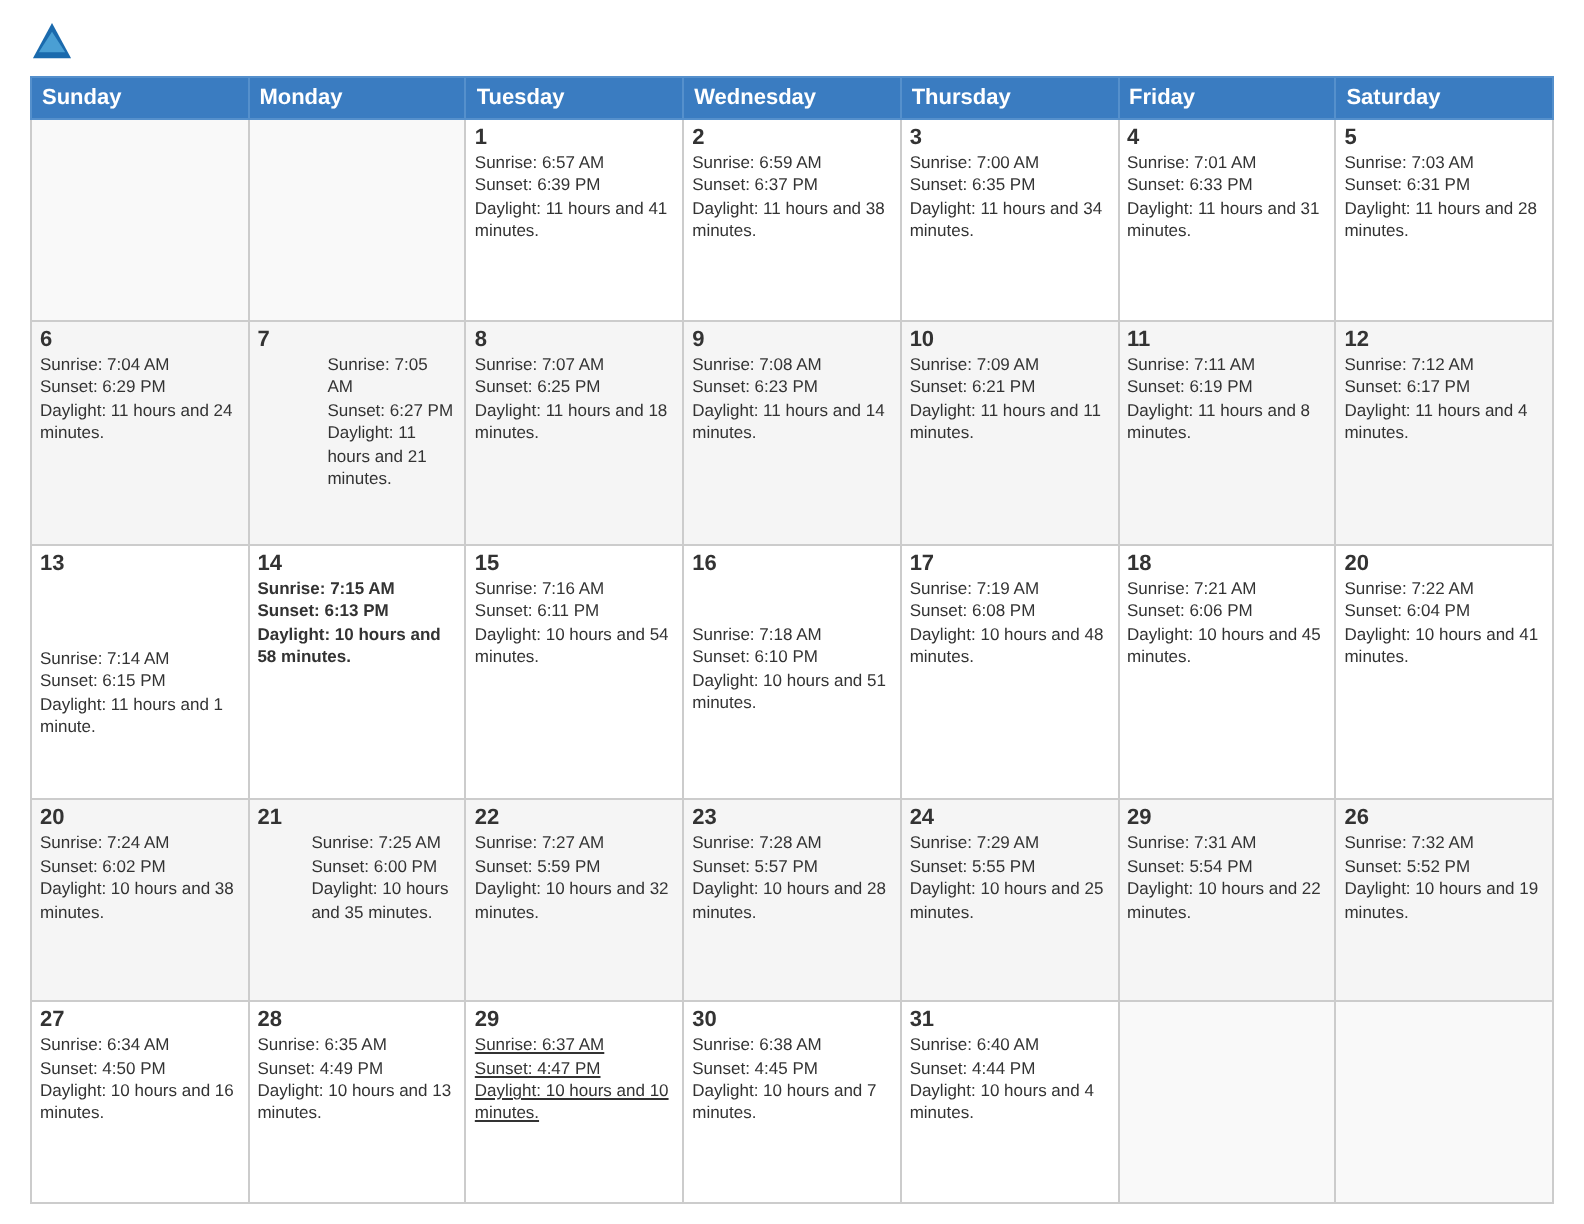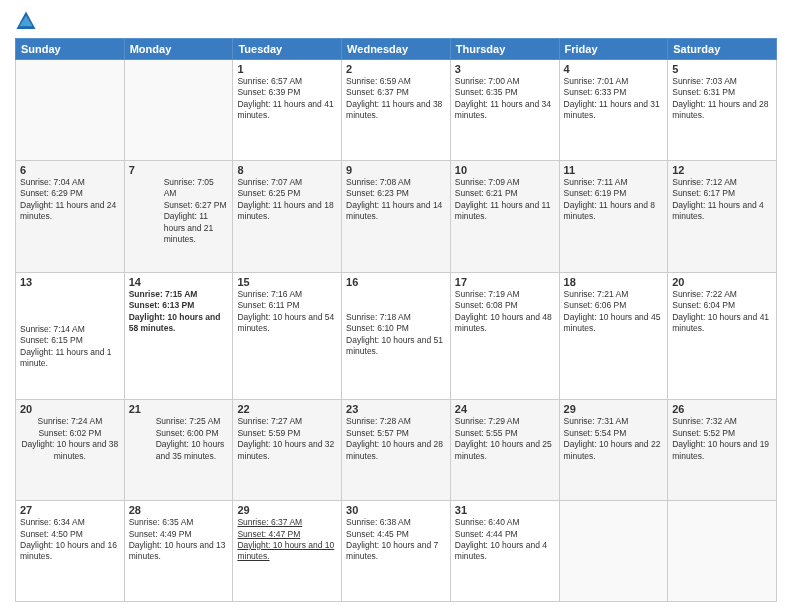--- a/index.html
+++ b/index.html
@@ -257,21 +257,21 @@
           <td>
             <span class="day-number">20</span>
             <div class="day-info" style="white-space: pre-line;">Sunrise: 7:22 AM
 Sunset: 6:04 PM
 Daylight: 10 hours and 41 minutes.</div>
           </td>
         </tr>
         <tr>
           <td>
             <span class="day-number">20</span>
-            <div class="day-info" style="white-space: pre-line; text-align: center;">Sunrise: 7:24 AM
+            <div class="day-info" style="white-space: pre-line;">Sunrise: 7:24 AM
 Sunset: 6:02 PM
 Daylight: 10 hours and 38 minutes.</div>
           </td>
           <td>
             <span class="day-number">21</span>
             <div class="day-info" style="white-space: pre-line; margin-left: 27px;">Sunrise: 7:25 AM
 Sunset: 6:00 PM
 Daylight: 10 hours and 35 minutes.</div>
           </td>
           <td>

